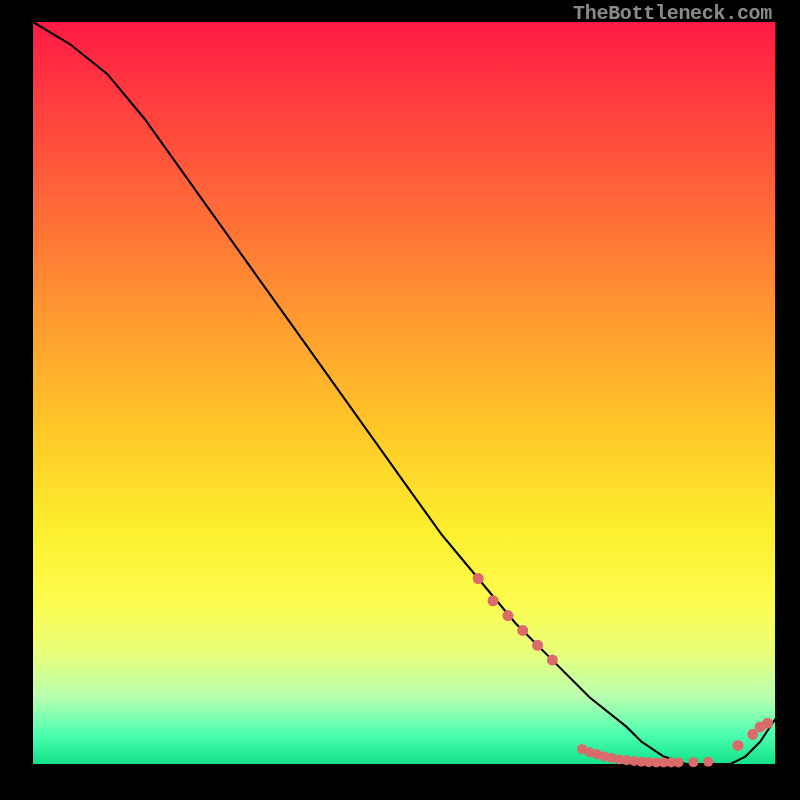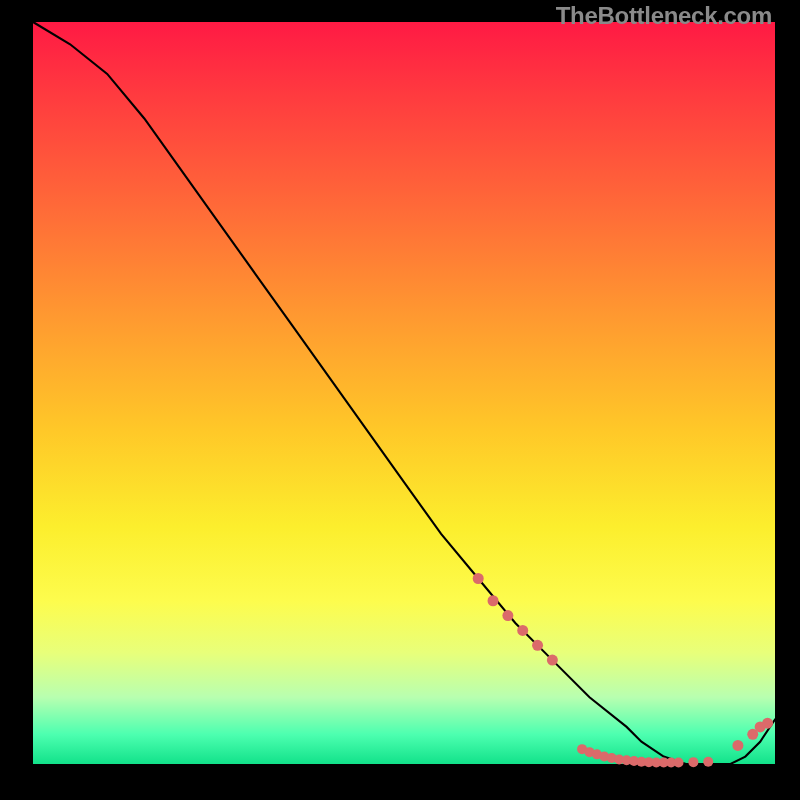--- a/index.html
+++ b/index.html
@@ -35,22 +35,22 @@
       #e8ff7a 85%,
       #b8ffb0 91%,
       #4dffb0 96%,
       #12e28a 100%
     );
   }
   .attribution {
     position: absolute;
     right: 28px;
     top: 2px;
-    font-family: Liberation Sans, sans-serif;
-    font-size: 24px;
+    font-family: Liberation Mono, monospace;
+    font-size: 20px;
     font-weight: bold;
     color: #8a8a8a;
     letter-spacing: -0.3px;
     text-align: right;
   }
   svg.curve {
     position: absolute;
     left: 0;
     top: 0;
     width: 100%;

